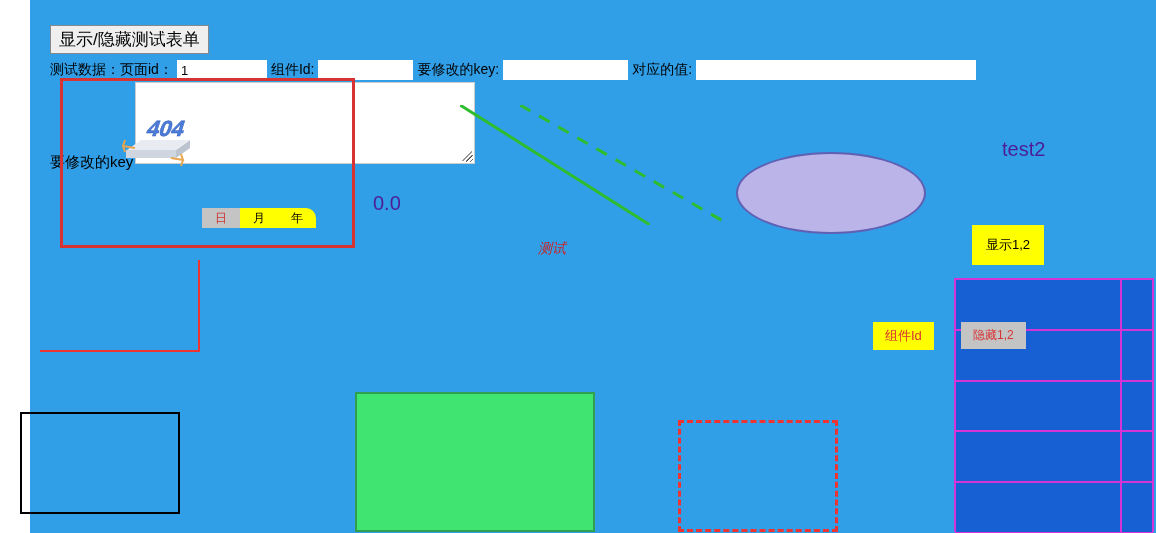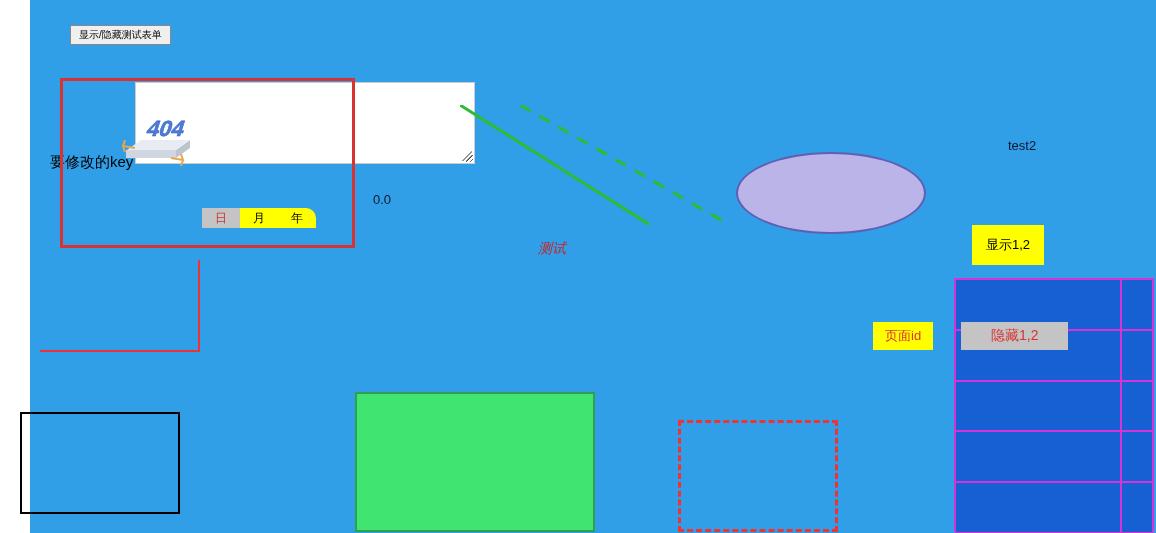--- a/index.html
+++ b/index.html
@@ -15,23 +15,22 @@
       background: #309fe8;
       margin-left: 30px;
     }
     .toggle-btn {
       position: absolute;
       left: 20px;
       top: 25px;
       background: #efefef;
       border: 1px solid #888;
       padding: 2px 8px;
-      font-size: 10px;
+      font-size: 17px;
       cursor: pointer;
-      margin-left: 20px;
     }
     .form-row {
       position: absolute;
       left: 20px;
       top: 60px;
       display: flex;
       align-items: center;
       gap: 4px;
       font-size: 14px;
       color: #000;
@@ -108,22 +107,22 @@
       line-height: 20px;
       color: #000;
     }
     .tab.day { background: #c4c4c4; color: #cc3333; }
     .tab.month { background: #ffff00; }
     .tab.year { background: #ffff00; border-top-right-radius: 10px; }
     .version {
       position: absolute;
       left: 343px;
       top: 192px;
-      font-size: 13px;
-      color: #0f172a;
+      font-size: 20px;
+      color: #4c1d95;
     }
     .line-green-solid {
       position: absolute;
       left: 430px;
       top: 105px;
       width: 190px;
       height: 120px;
     }
     .line-green-dashed {
       position: absolute;
@@ -147,23 +146,22 @@
       width: 190px;
       height: 82px;
       border: 2px solid #5f5fb3;
       background: #bab4e8;
       border-radius: 50%;
     }
     .test2-label {
       position: absolute;
       left: 972px;
       top: 138px;
-      color: #0f172a;
-      font-size: 13px;
-      margin-left: 6px;
+      color: #4c1d95;
+      font-size: 20px;
     }
     .show12-btn {
       position: absolute;
       left: 942px;
       top: 225px;
       background: #ffff00;
       color: #000;
       padding: 11px 14px;
       border: none;
       font-size: 13px;
@@ -213,23 +211,23 @@
       border: none;
       font-size: 13px;
       cursor: pointer;
     }
     .hide12-btn {
       position: absolute;
       left: 931px;
       top: 322px;
       background: #c4c4c4;
       color: #d83333;
-      padding: 5px 30px;
+      padding: 5px 12px;
       border: none;
-      font-size: 14px;
+      font-size: 12px;
       cursor: pointer;
       text-align: center;
     }
     .blue-grid {
       position: absolute;
       left: 924px;
       top: 278px;
       width: 200px;
       height: 254px;
       border: 1px solid #d633d6;
@@ -245,20 +243,30 @@
     }
     .blue-grid .cell.left { flex: 0 0 166px; }
   </style>
 </head>
 <body>
 
 <div class="canvas">
 
   <button class="toggle-btn">显示/隐藏测试表单</button>
 
+  <div class="form-row">
+    <span>测试数据：页面id：</span>
+    <input type="text" class="in-page" value="1" style="">
+    <span>组件Id:</span>
+    <input type="text" class="in-comp" value="" style="">
+    <span>要修改的key:</span>
+    <input type="text" class="in-key" value="" style="">
+    <span>对应的值:</span>
+    <input type="text" class="in-val" value="" style="">
+  </div>
 
   <span class="code-label">要修改的key</span>
 
   <div class="white-textarea">
     <div class="textarea-resize"></div>
   </div>
 
   <svg class="icon-404" viewBox="0 0 100 75">
     <polygon points="12,50 60,50 74,40 26,40" fill="#e8ecf2"></polygon>
     <rect x="11" y="50" width="50" height="8" fill="#cfd6e0"></rect>
@@ -320,16 +328,16 @@
     <div class="row">
         <div class="cell left"></div>
         <div class="cell"></div>
       </div>
     <div class="row">
         <div class="cell left"></div>
         <div class="cell"></div>
       </div>
   </div>
 
-  <button class="click-jump-btn">页面id</button>
+  <button class="click-jump-btn">组件Id</button>
   <button class="hide12-btn">隐藏1,2</button>
 
 </div>
 
 </body></html>

